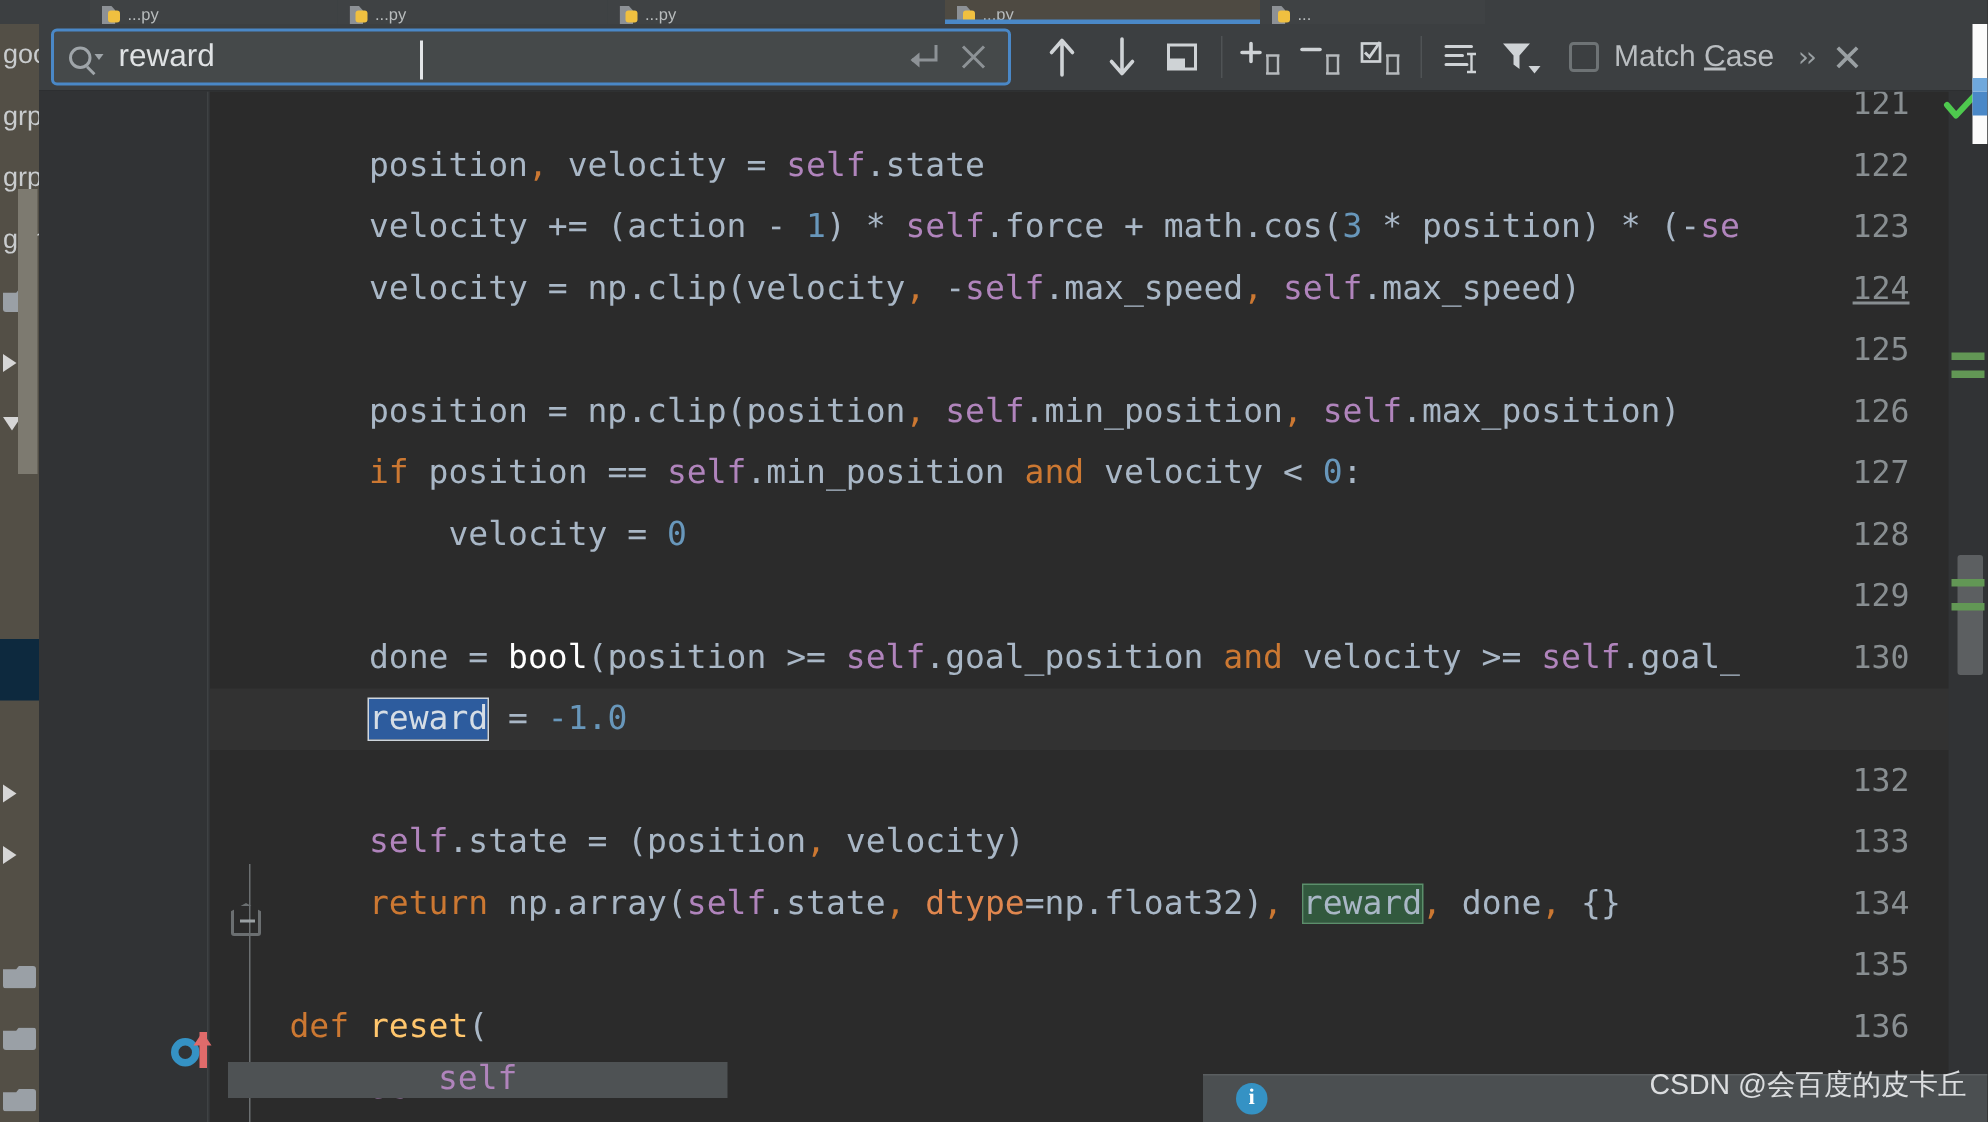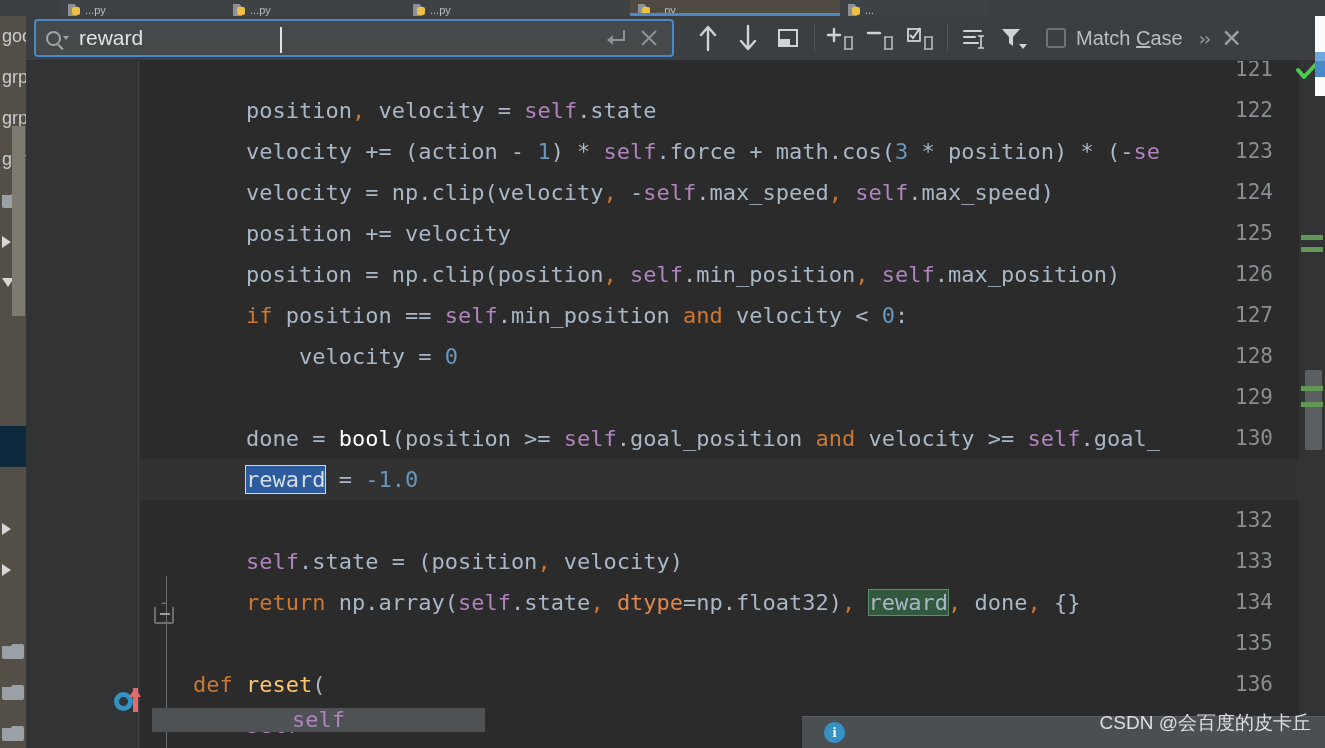--- a/index.html
+++ b/index.html
@@ -354,41 +354,41 @@
     <div class="impl-icon">
       <span class="ring"></span>
         <span class="arw"></span>
         <span class="arwhead"></span>
     </div>
 
     <div id="gutter-lines">
         <div class="gutter-line" style="top: 33px;">121</div>
         <div class="gutter-line" style="top: 74px;">122</div>
         <div class="gutter-line" style="top: 115px;">123</div>
-        <div class="gutter-line" style="top: 156px;">124</div>
+        <div class="gutter-line" style="top: 156px; text-decoration: underline;">124</div>
         <div class="gutter-line" style="top: 197px;">125</div>
         <div class="gutter-line" style="top: 238px;">126</div>
         <div class="gutter-line" style="top: 279px;">127</div>
         <div class="gutter-line" style="top: 320px;">128</div>
         <div class="gutter-line" style="top: 361px;">129</div>
         <div class="gutter-line" style="top: 402px;">130</div>
         <div class="gutter-line current" style="top: 443px;">131</div>
         <div class="gutter-line" style="top: 484px;">132</div>
         <div class="gutter-line" style="top: 525px;">133</div>
         <div class="gutter-line" style="top: 566px;">134</div>
         <div class="gutter-line" style="top: 607px;">135</div>
         <div class="gutter-line" style="top: 648px;">136</div>
         <div class="gutter-line" style="top: 689px;">137</div>
       </div>
     <div class="codearea" id="codearea">
         <div class="code-line" style="top: 33px;"></div>
         <div class="code-line" style="top: 74px;"><span class="plain">        </span><span class="id">position</span><span class="comma">,</span><span class="id"> velocity = </span><span class="self">self</span><span class="id">.state</span></div>
         <div class="code-line" style="top: 115px;"><span class="plain">        </span><span class="id">velocity += (action - </span><span class="num">1</span><span class="id">) * </span><span class="self">self</span><span class="id">.force + math.cos(</span><span class="num">3</span><span class="id"> * position) * (-</span><span class="self">se</span></div>
         <div class="code-line" style="top: 156px;"><span class="plain">        </span><span class="id">velocity = np.clip(velocity</span><span class="comma">,</span><span class="id"> -</span><span class="self">self</span><span class="id">.max_speed</span><span class="comma">,</span><span class="id"> </span><span class="self">self</span><span class="id">.max_speed)</span></div>
-        <div class="code-line" style="top: 197px;"><span class="plain">        </span><span class="id">position += velocity</span></div>
+        <div class="code-line" style="top: 197px;"><span class="plain">        </span></div>
         <div class="code-line" style="top: 238px;"><span class="plain">        </span><span class="id">position = np.clip(position</span><span class="comma">,</span><span class="id"> </span><span class="self">self</span><span class="id">.min_position</span><span class="comma">,</span><span class="id"> </span><span class="self">self</span><span class="id">.max_position)</span></div>
         <div class="code-line" style="top: 279px;"><span class="plain">        </span><span class="kw">if</span><span class="id"> position == </span><span class="self">self</span><span class="id">.min_position </span><span class="kw">and</span><span class="id"> velocity &lt; </span><span class="num">0</span><span class="id">:</span></div>
         <div class="code-line" style="top: 320px;"><span class="plain">            </span><span class="id">velocity = </span><span class="num">0</span></div>
         <div class="code-line" style="top: 361px;"></div>
         <div class="code-line" style="top: 402px;"><span class="plain">        </span><span class="id">done = </span><span class="bi">bool</span><span class="id">(position &gt;= </span><span class="self">self</span><span class="id">.goal_position </span><span class="kw">and</span><span class="id"> velocity &gt;= </span><span class="self">self</span><span class="id">.goal_</span></div>
         <div class="code-line current" style="top: 443px;"><span class="plain">        </span><span class="sel-token">reward</span><span class="id"> = </span><span class="num">-1.0</span></div>
         <div class="code-line" style="top: 484px;"></div>
         <div class="code-line" style="top: 525px;"><span class="plain">        </span><span class="self">self</span><span class="id">.state = (position</span><span class="comma">,</span><span class="id"> velocity)</span></div>
         <div class="code-line" style="top: 566px;"><span class="plain">        </span><span class="kw">return</span><span class="id"> np.array(</span><span class="self">self</span><span class="id">.state</span><span class="comma">,</span><span class="id"> </span><span class="kw2">dtype</span><span class="id">=np.float32)</span><span class="comma">,</span><span class="id"> </span><span class="usage-token">reward</span><span class="comma">,</span><span class="id"> done</span><span class="comma">,</span><span class="id"> {}</span></div>
         <div class="code-line" style="top: 607px;"></div>

